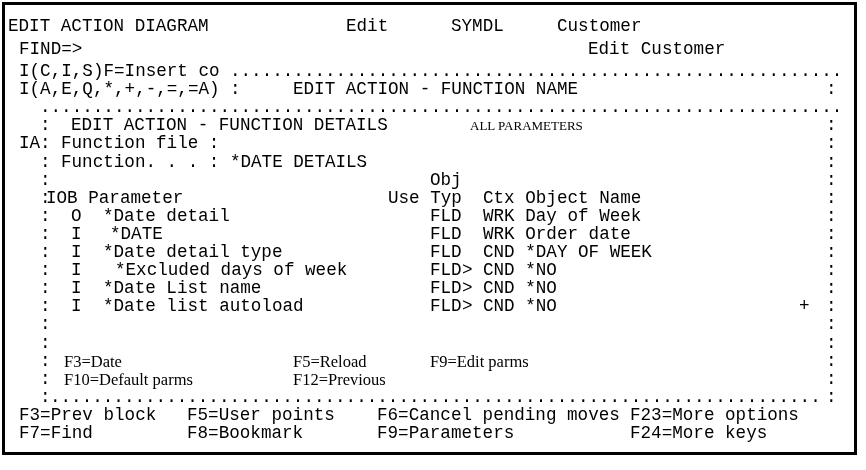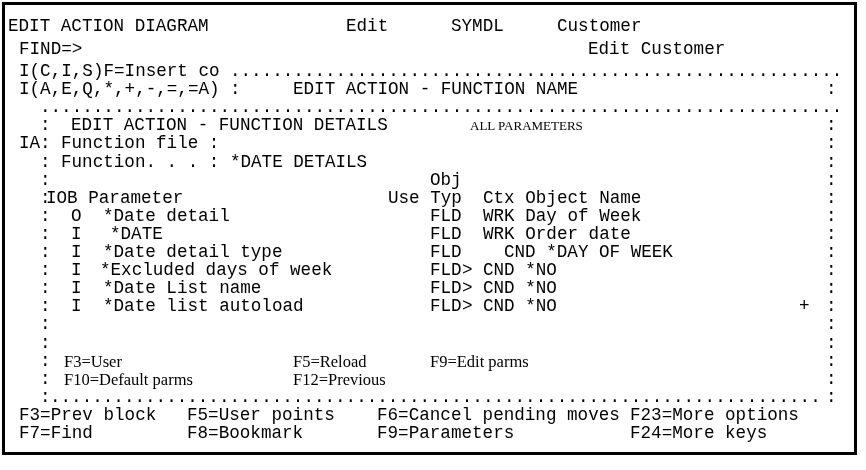--- a/index.html
+++ b/index.html
@@ -97,27 +97,27 @@
       <span class="seg" style="left: 110px;">*DATE</span>
       <span class="seg" style="left: 430px;">FLD</span>
       <span class="seg" style="left: 483px;">WRK Order date</span>
       <span class="seg" style="left: 826px;">:</span>
     </div>
     <div class="row" style="top: 243px;">
       <span class="seg" style="left: 40px;">:</span>
       <span class="seg" style="left: 71px;">I</span>
       <span class="seg" style="left: 103px;">*Date detail type</span>
       <span class="seg" style="left: 430px;">FLD</span>
-      <span class="seg" style="left: 504px;">CND *DAY OF WEEK</span>
+      <span class="seg" style="left: 483px;">CND *DAY OF WEEK</span>
       <span class="seg" style="left: 826px;">:</span>
     </div>
     <div class="row" style="top: 261px;">
       <span class="seg" style="left: 40px;">:</span>
       <span class="seg" style="left: 71px;">I</span>
-      <span class="seg" style="left: 100px; text-align: center;">*Excluded days of week</span>
+      <span class="seg" style="left: 115px; text-align: center;">*Excluded days of week</span>
       <span class="seg" style="left: 430px;">FLD</span>
       <span class="seg" style="left: 462px;">&gt;</span>
       <span class="seg" style="left: 483px;">CND *NO</span>
       <span class="seg" style="left: 826px;">:</span>
     </div>
     <div class="row" style="top: 279px;">
       <span class="seg" style="left: 40px;">:</span>
       <span class="seg" style="left: 71px;">I</span>
       <span class="seg" style="left: 103px;">*Date List name</span>
       <span class="seg" style="left: 430px;">FLD</span>
@@ -138,21 +138,21 @@
     <div class="row" style="top: 315px;">
       <span class="seg" style="left: 40px;">:</span>
       <span class="seg" style="left: 826px;">:</span>
     </div>
     <div class="row" style="top: 334px;">
       <span class="seg" style="left: 40px;">:</span>
       <span class="seg" style="left: 826px;">:</span>
     </div>
     <div class="row" style="top: 352px;">
       <span class="seg" style="left: 40px;">:</span>
-      <span class="seg serif" style="left: 64px;">F3=User</span>
+      <span class="seg serif" style="left: 64px;">F3=Date</span>
       <span class="seg serif" style="left: 293px;">F5=Reload</span>
       <span class="seg serif" style="left: 430px; text-align: right;">F9=Edit parms</span>
       <span class="seg" style="left: 826px;">:</span>
     </div>
     <div class="row" style="top: 370px;">
       <span class="seg" style="left: 40px;">:</span>
       <span class="seg serif" style="left: 64px;">F10=Default parms</span>
       <span class="seg serif" style="left: 293px;">F12=Previous</span>
       <span class="seg" style="left: 826px;">:</span>
     </div>

